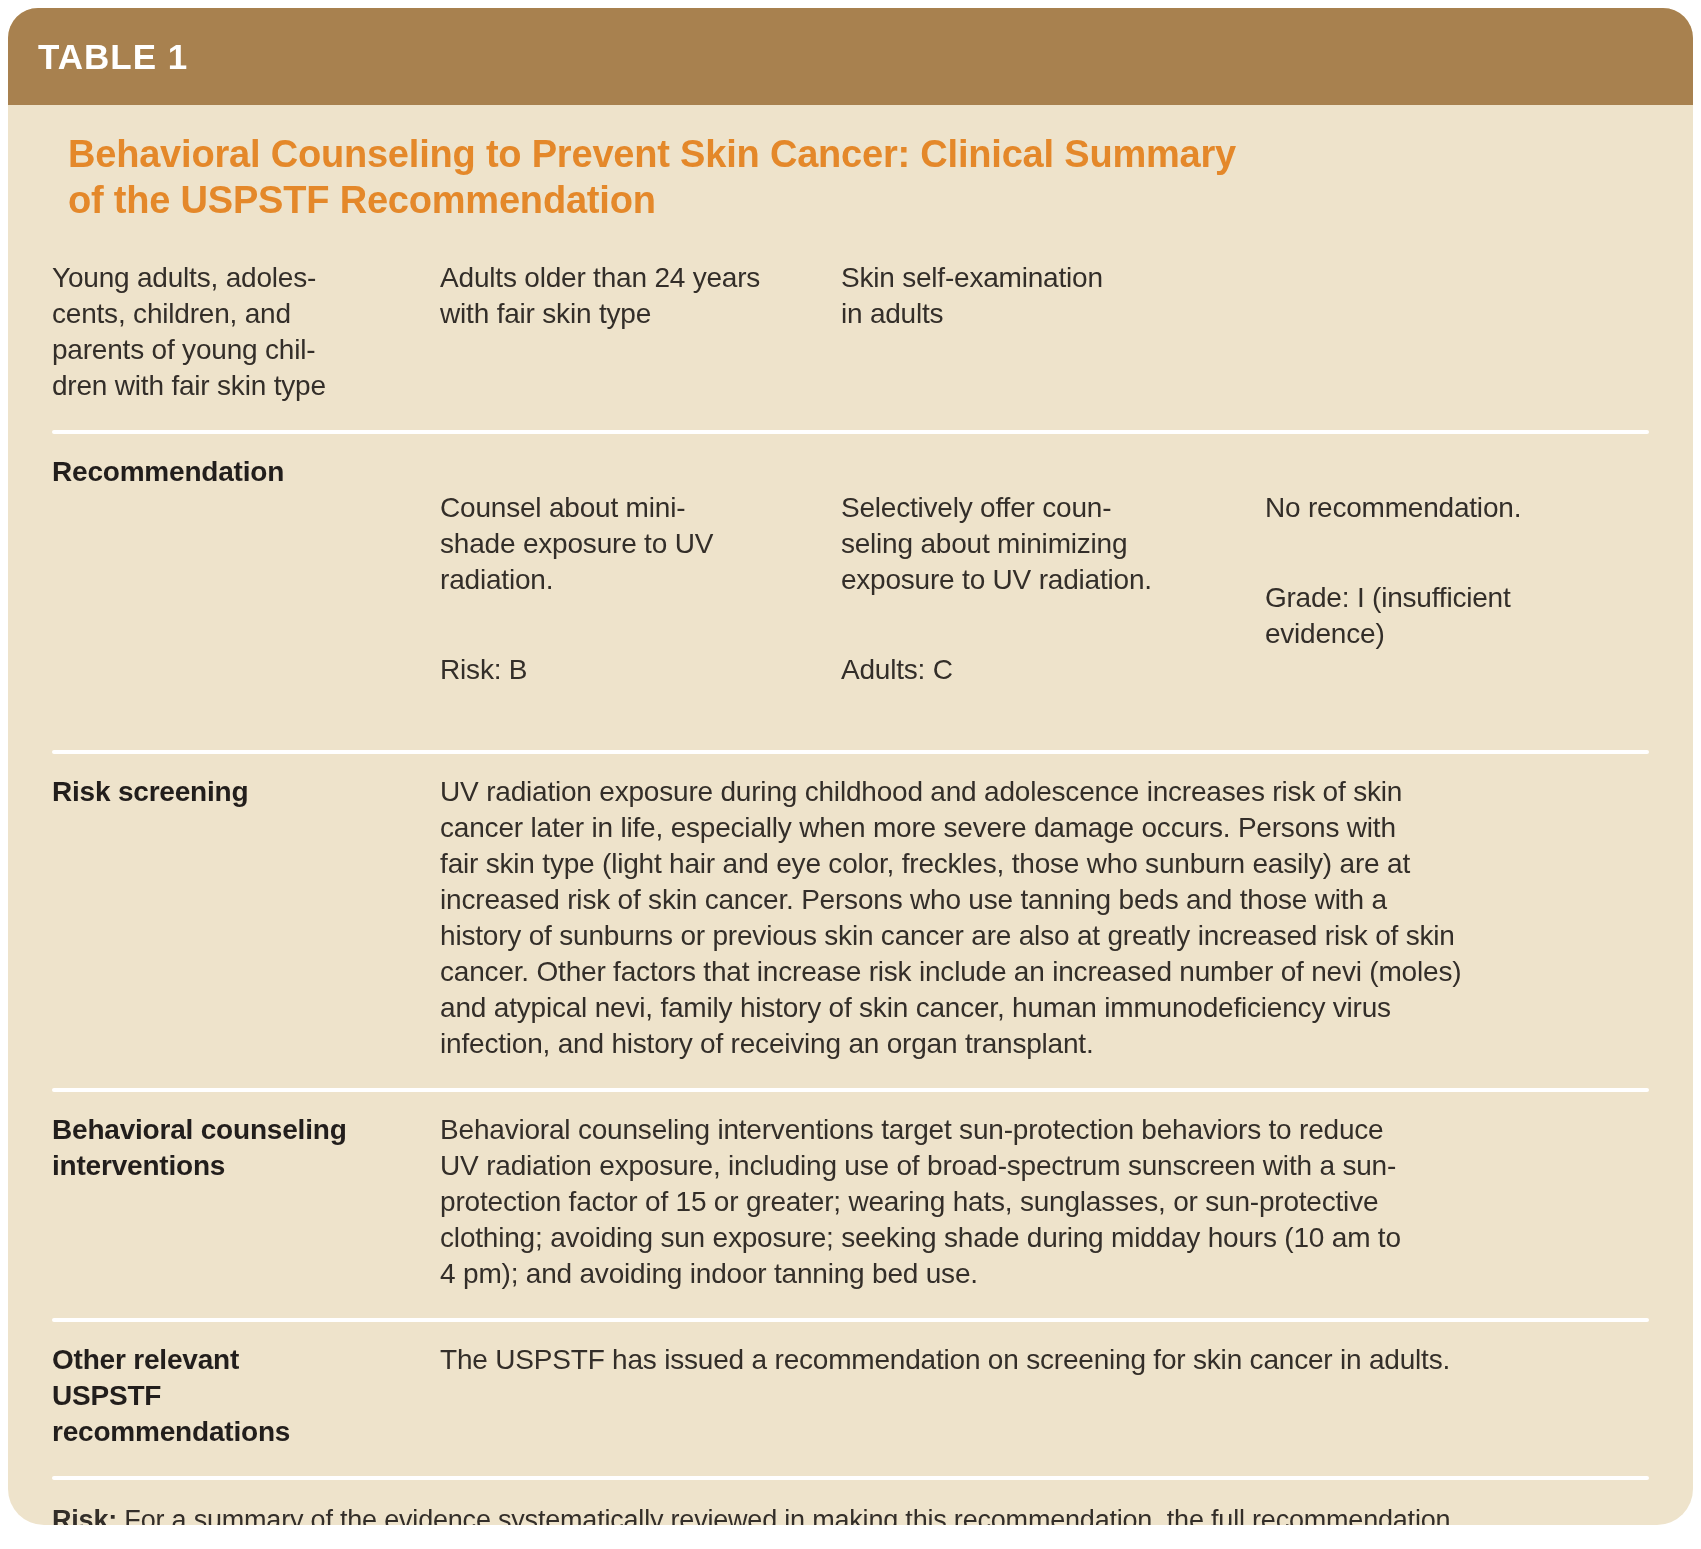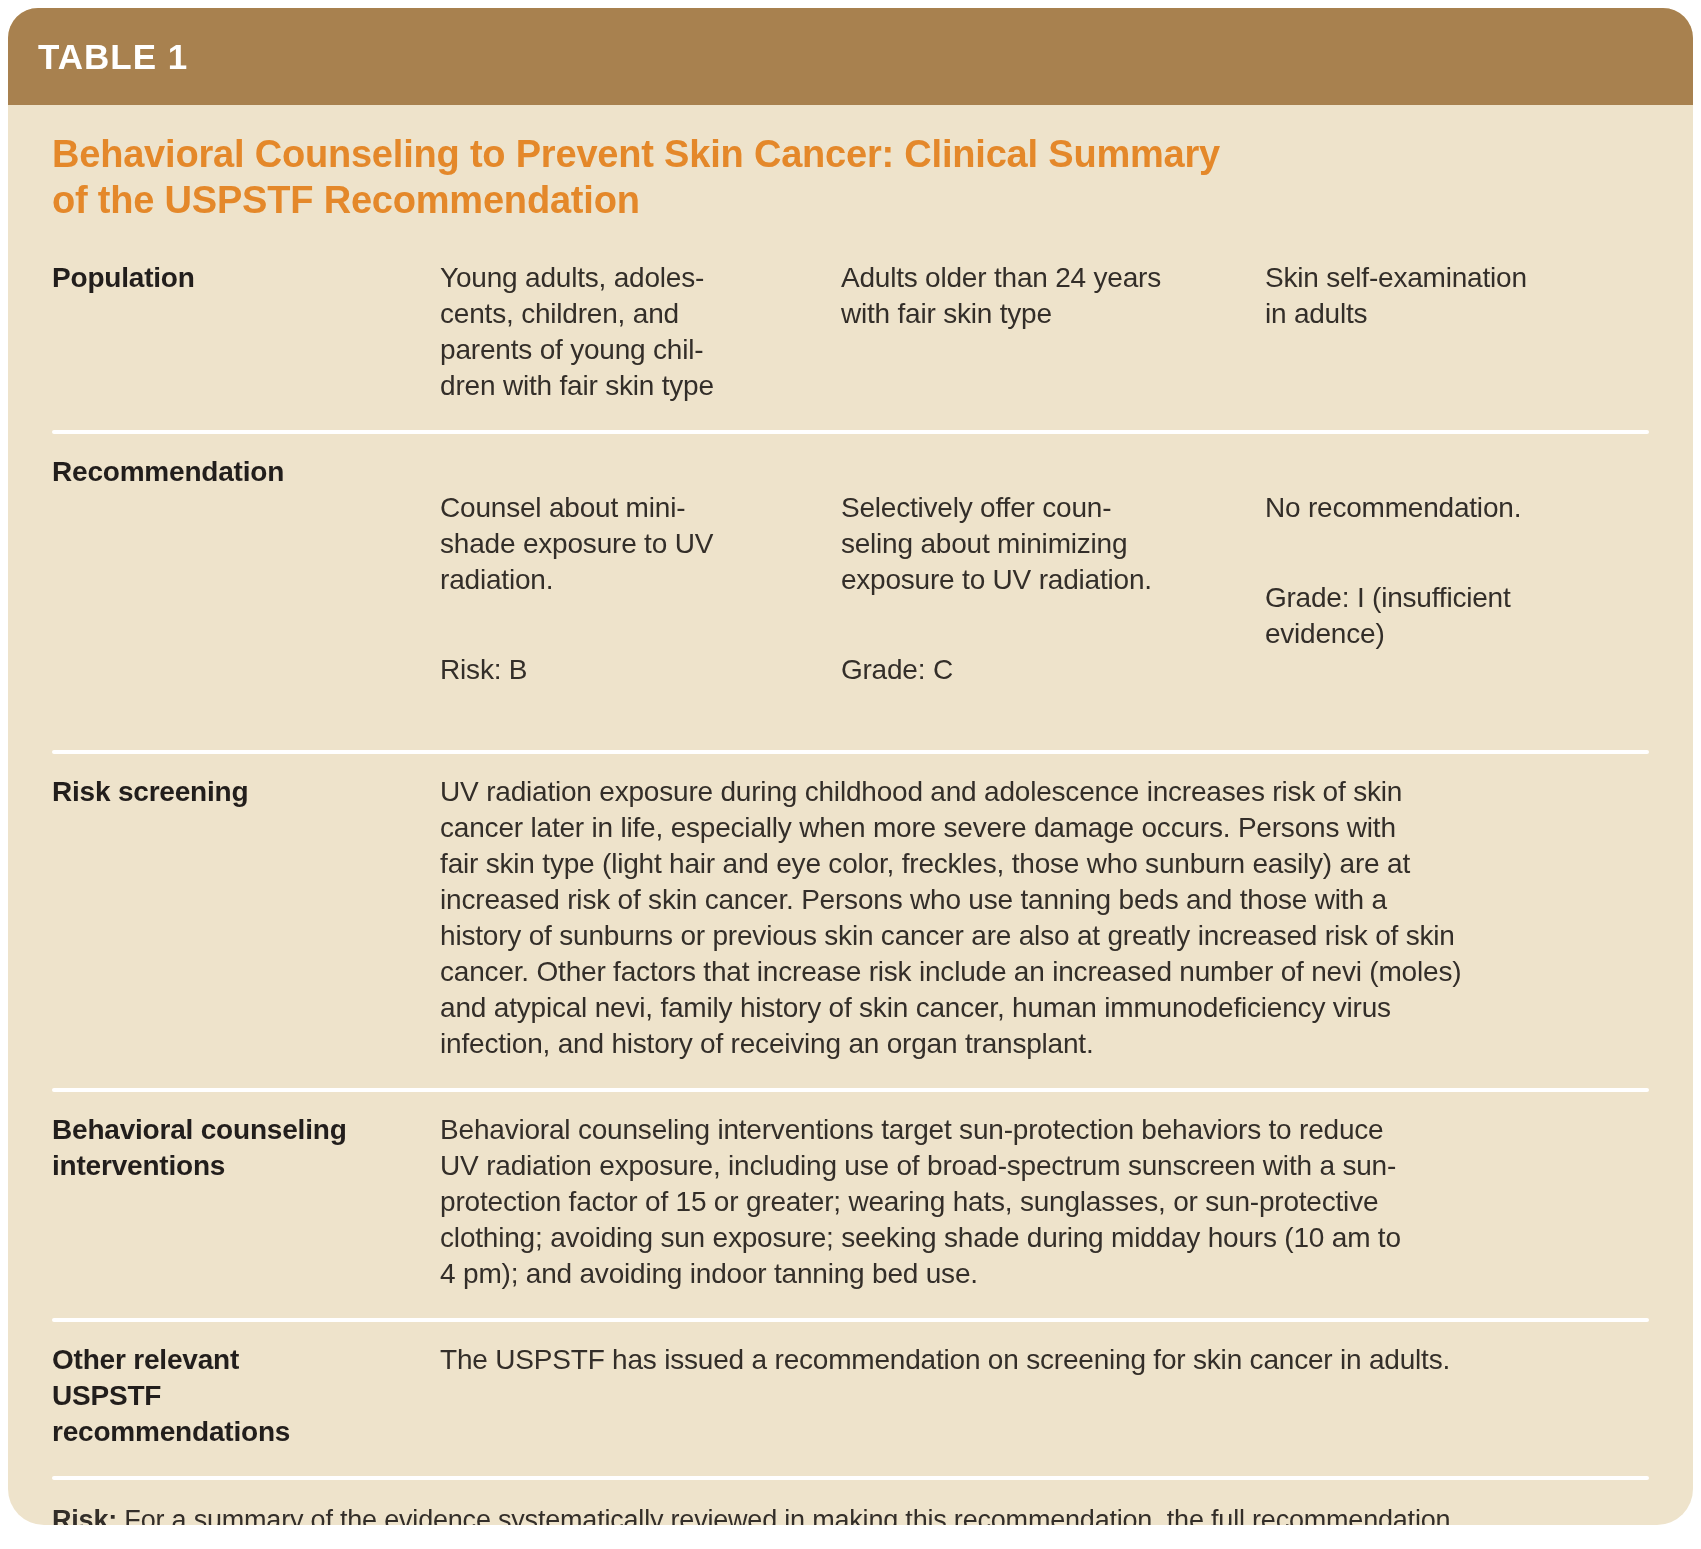--- a/index.html
+++ b/index.html
@@ -36,21 +36,21 @@
   }
   .body {
     padding: 26px 44px 0 44px;
   }
   .title {
     white-space: pre-line;
     color: var(--title-text, #E4882A);
     font-size: 38px;
     line-height: 1.22;
     font-weight: bold;
-    margin: 0 0 16px 0;
+    margin: 0 0 16px 16px;
     letter-spacing: -0.2px;
   }
   .row { padding: 20px 0 26px 0; }
   .cols {
     display: grid;
     grid-template-columns: 24.3% 25.1% 26.55% 1fr;
   }
   .merged {
     display: grid;
     grid-template-columns: 24.3% 1fr;
@@ -97,21 +97,20 @@
 <div class="card">
   <div class="bar">
     <span class="bar-tag">TABLE 1</span>
   </div>
 
   <div class="body">
     <h1 class="title">Behavioral Counseling to Prevent Skin Cancer: Clinical Summary
 of the USPSTF Recommendation</h1>
 
     <section class="row cols">
-      <div class="label">Population</div>
       <div class="cell">Young adults, adoles-
 cents, children, and
 parents of young chil-
 dren with fair skin type</div>
       <div class="cell">Adults older than 24 years
 with fair skin type</div>
       <div class="cell">Skin self-examination
 in adults</div>
     </section>
     <div class="sep"></div>
@@ -121,21 +120,21 @@
       <div class="cell">
         <p>Counsel about mini-
 shade exposure to UV
 radiation.</p>
         <p class="grade">Risk: B</p>
       </div>
       <div class="cell">
         <p>Selectively offer coun-
 seling about minimizing
 exposure to UV radiation.</p>
-        <p class="grade">Grade: C</p>
+        <p class="grade">Adults: C</p>
       </div>
       <div class="cell">
         <p>No recommendation.</p>
         <p class="grade">Grade: I (insufficient
 evidence)</p>
       </div>
     </section>
     <div class="sep"></div>
 
     <section class="row merged">

